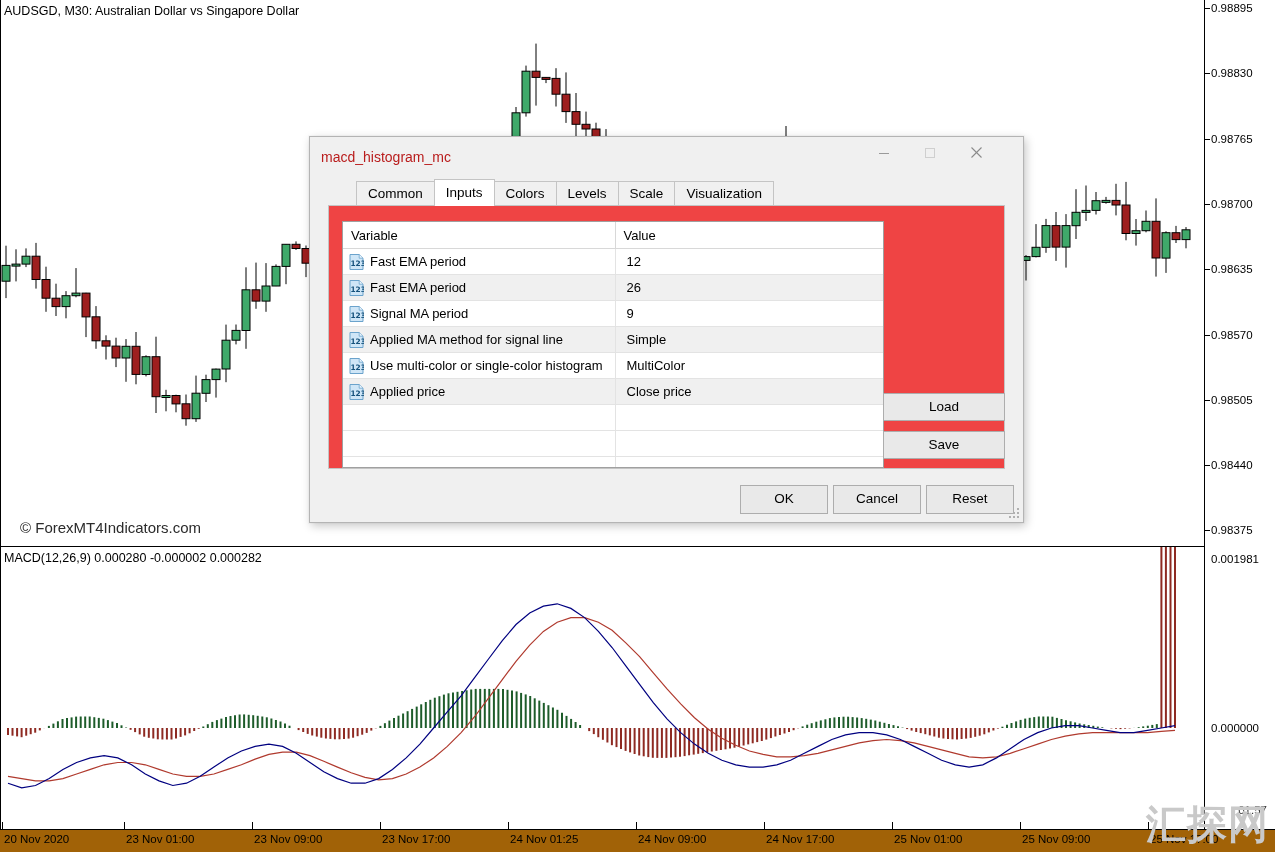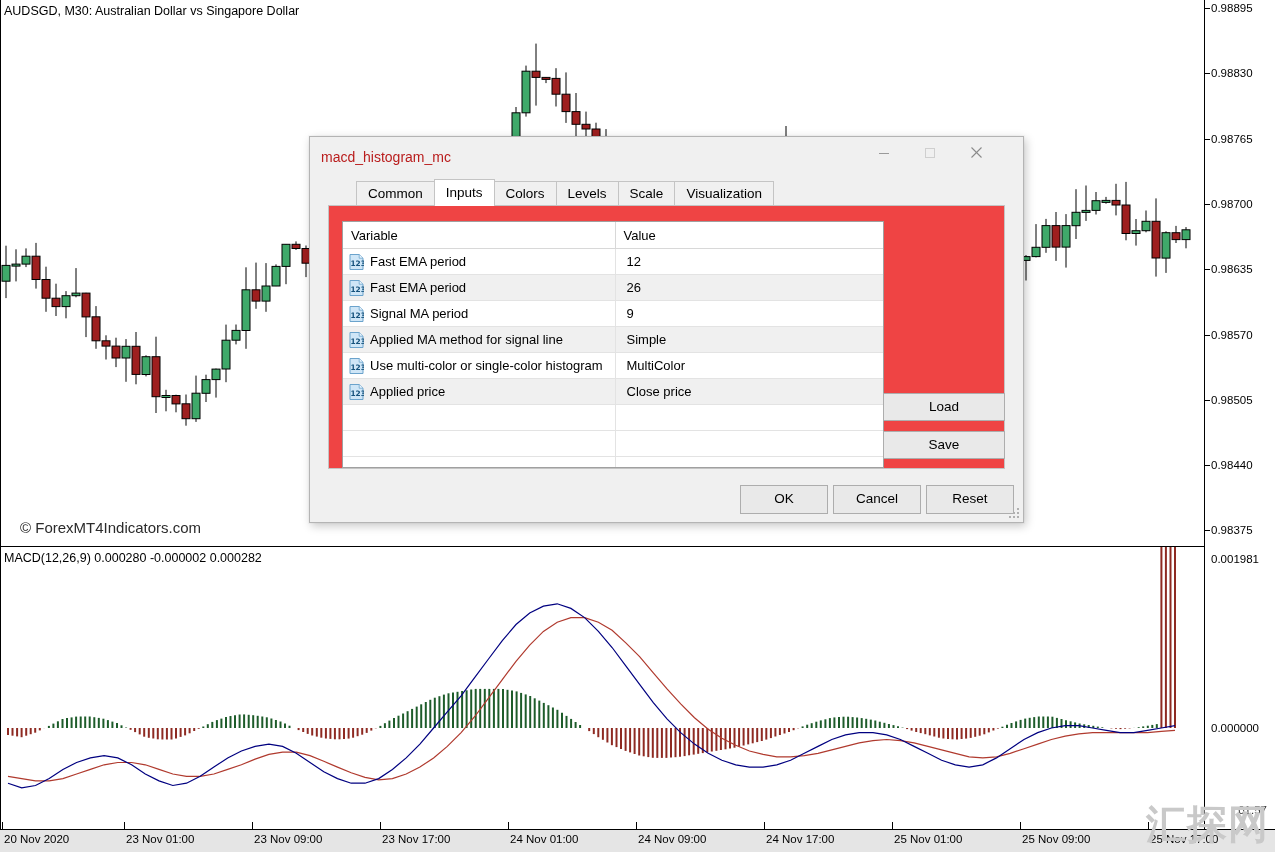--- a/index.html
+++ b/index.html
@@ -37,21 +37,21 @@
   #price-axis{top:0;height:546px;border-left:1px solid #000;}
   #macd-axis{top:547px;height:283px;border-left:1px solid #000;}
   .axis-label{
     position:absolute;left:6px;font-size:11.5px;color:#000;white-space:nowrap;
     transform:translateY(-50%);
   }
   .axis-tick{position:absolute;left:0;width:5px;height:1px;background:#000;}
 
   
   #time-axis{
-    position:absolute;left:0;bottom:0;width:1275px;height:22px;background:#e5e5e5;
+    position:absolute;left:0;bottom:0;width:1275px;height:22px;background:#a16207;
     border-top:1px solid #000;
   }
   .time-label{position:absolute;top:3px;font-size:11.5px;color:#000;white-space:nowrap;}
   .time-tick{position:absolute;top:-8px;width:1px;height:8px;background:#000;}
 
   #watermark{
     position:absolute;right:6px;bottom:8px;
     font-size:40px;font-weight:bold;color:#c9c9c9;
     letter-spacing:1px;line-height:1;
     font-family:"DejaVu Sans", sans-serif;
@@ -706,21 +706,21 @@
 
   <div id="time-axis">
       <div class="time-label" style="left: 4px;">20 Nov 2020</div>
       <div class="time-tick" style="left: 2px;"></div>
       <div class="time-label" style="left: 126px; text-align: right;">23 Nov 01:00</div>
       <div class="time-tick" style="left: 124px;"></div>
       <div class="time-label" style="left: 254px;">23 Nov 09:00</div>
       <div class="time-tick" style="left: 252px;"></div>
       <div class="time-label" style="left: 382px;">23 Nov 17:00</div>
       <div class="time-tick" style="left: 380px;"></div>
-      <div class="time-label" style="left: 510px;">24 Nov 01:00</div>
+      <div class="time-label" style="left: 510px;">24 Nov 01:25</div>
       <div class="time-tick" style="left: 508px;"></div>
       <div class="time-label" style="left: 638px;">24 Nov 09:00</div>
       <div class="time-tick" style="left: 636px;"></div>
       <div class="time-label" style="left: 766px;">24 Nov 17:00</div>
       <div class="time-tick" style="left: 764px;"></div>
       <div class="time-label" style="left: 894px;">25 Nov 01:00</div>
       <div class="time-tick" style="left: 892px;"></div>
       <div class="time-label" style="left: 1022px;">25 Nov 09:00</div>
       <div class="time-tick" style="left: 1020px;"></div>
       <div class="time-label" style="left: 1150px;">25 Nov 17:00</div>

